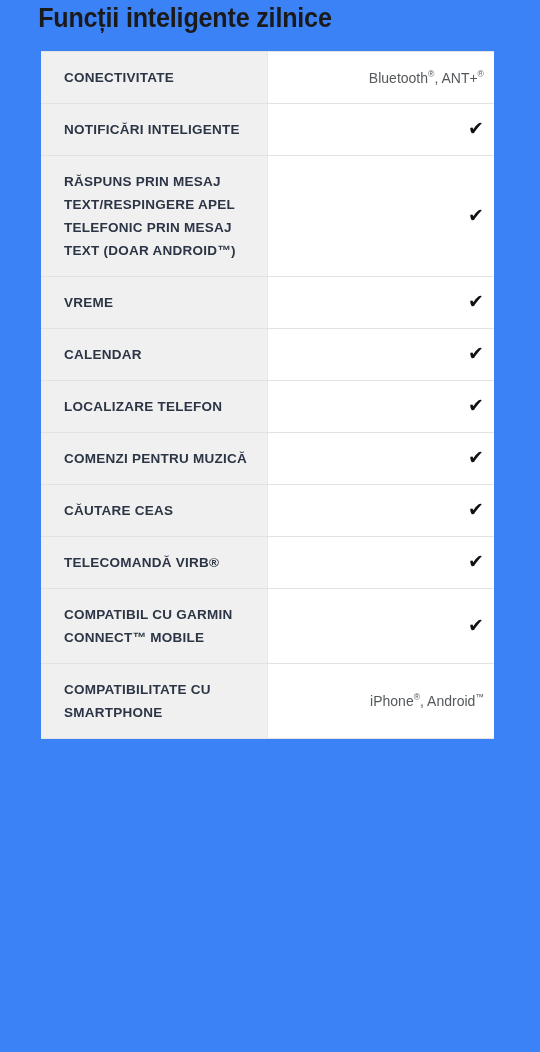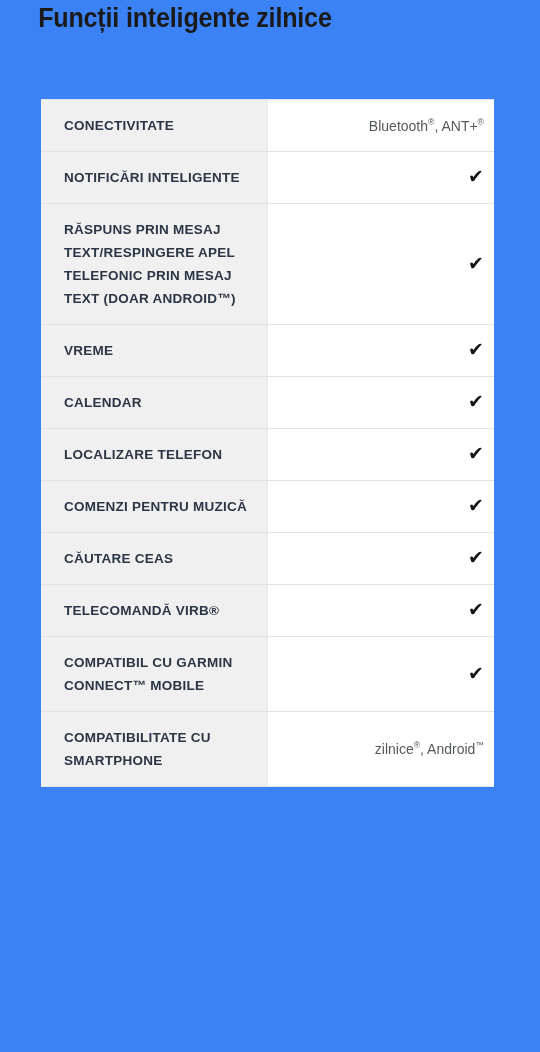--- a/index.html
+++ b/index.html
@@ -47,21 +47,20 @@
     left: 41px;
     top: 51px;
     width: 453px;
   }
 
   .spec-table {
     width: 453px;
     border-collapse: collapse;
     table-layout: fixed;
     border-top: 1px solid #e2e2e2;
-    margin-top: 48px;
   }
 
   .spec-table td {
     vertical-align: middle;
     border-bottom: 1px solid #e2e2e2;
     padding: 0;
   }
 
   .spec-row .cell-label {
     width: 226px;
@@ -148,19 +147,19 @@
           <tr class="spec-row">
             <td class="cell-label">TELECOMANDĂ VIRB®</td>
             <td class="cell-value"><span class="check">✔</span></td>
           </tr>
           <tr class="spec-row">
             <td class="cell-label">COMPATIBIL CU GARMIN CONNECT™ MOBILE</td>
             <td class="cell-value"><span class="check">✔</span></td>
           </tr>
           <tr class="spec-row">
             <td class="cell-label">COMPATIBILITATE CU SMARTPHONE</td>
-            <td class="cell-value"><span>zilnice</span><sup>®</sup><span>, Android</span><sup>™</sup></td>
+            <td class="cell-value"><span>iPhone</span><sup>®</sup><span>, Android</span><sup>™</sup></td>
           </tr>
         </tbody>
     </table>
   </div>
 
 </div>
 
 </body></html>

